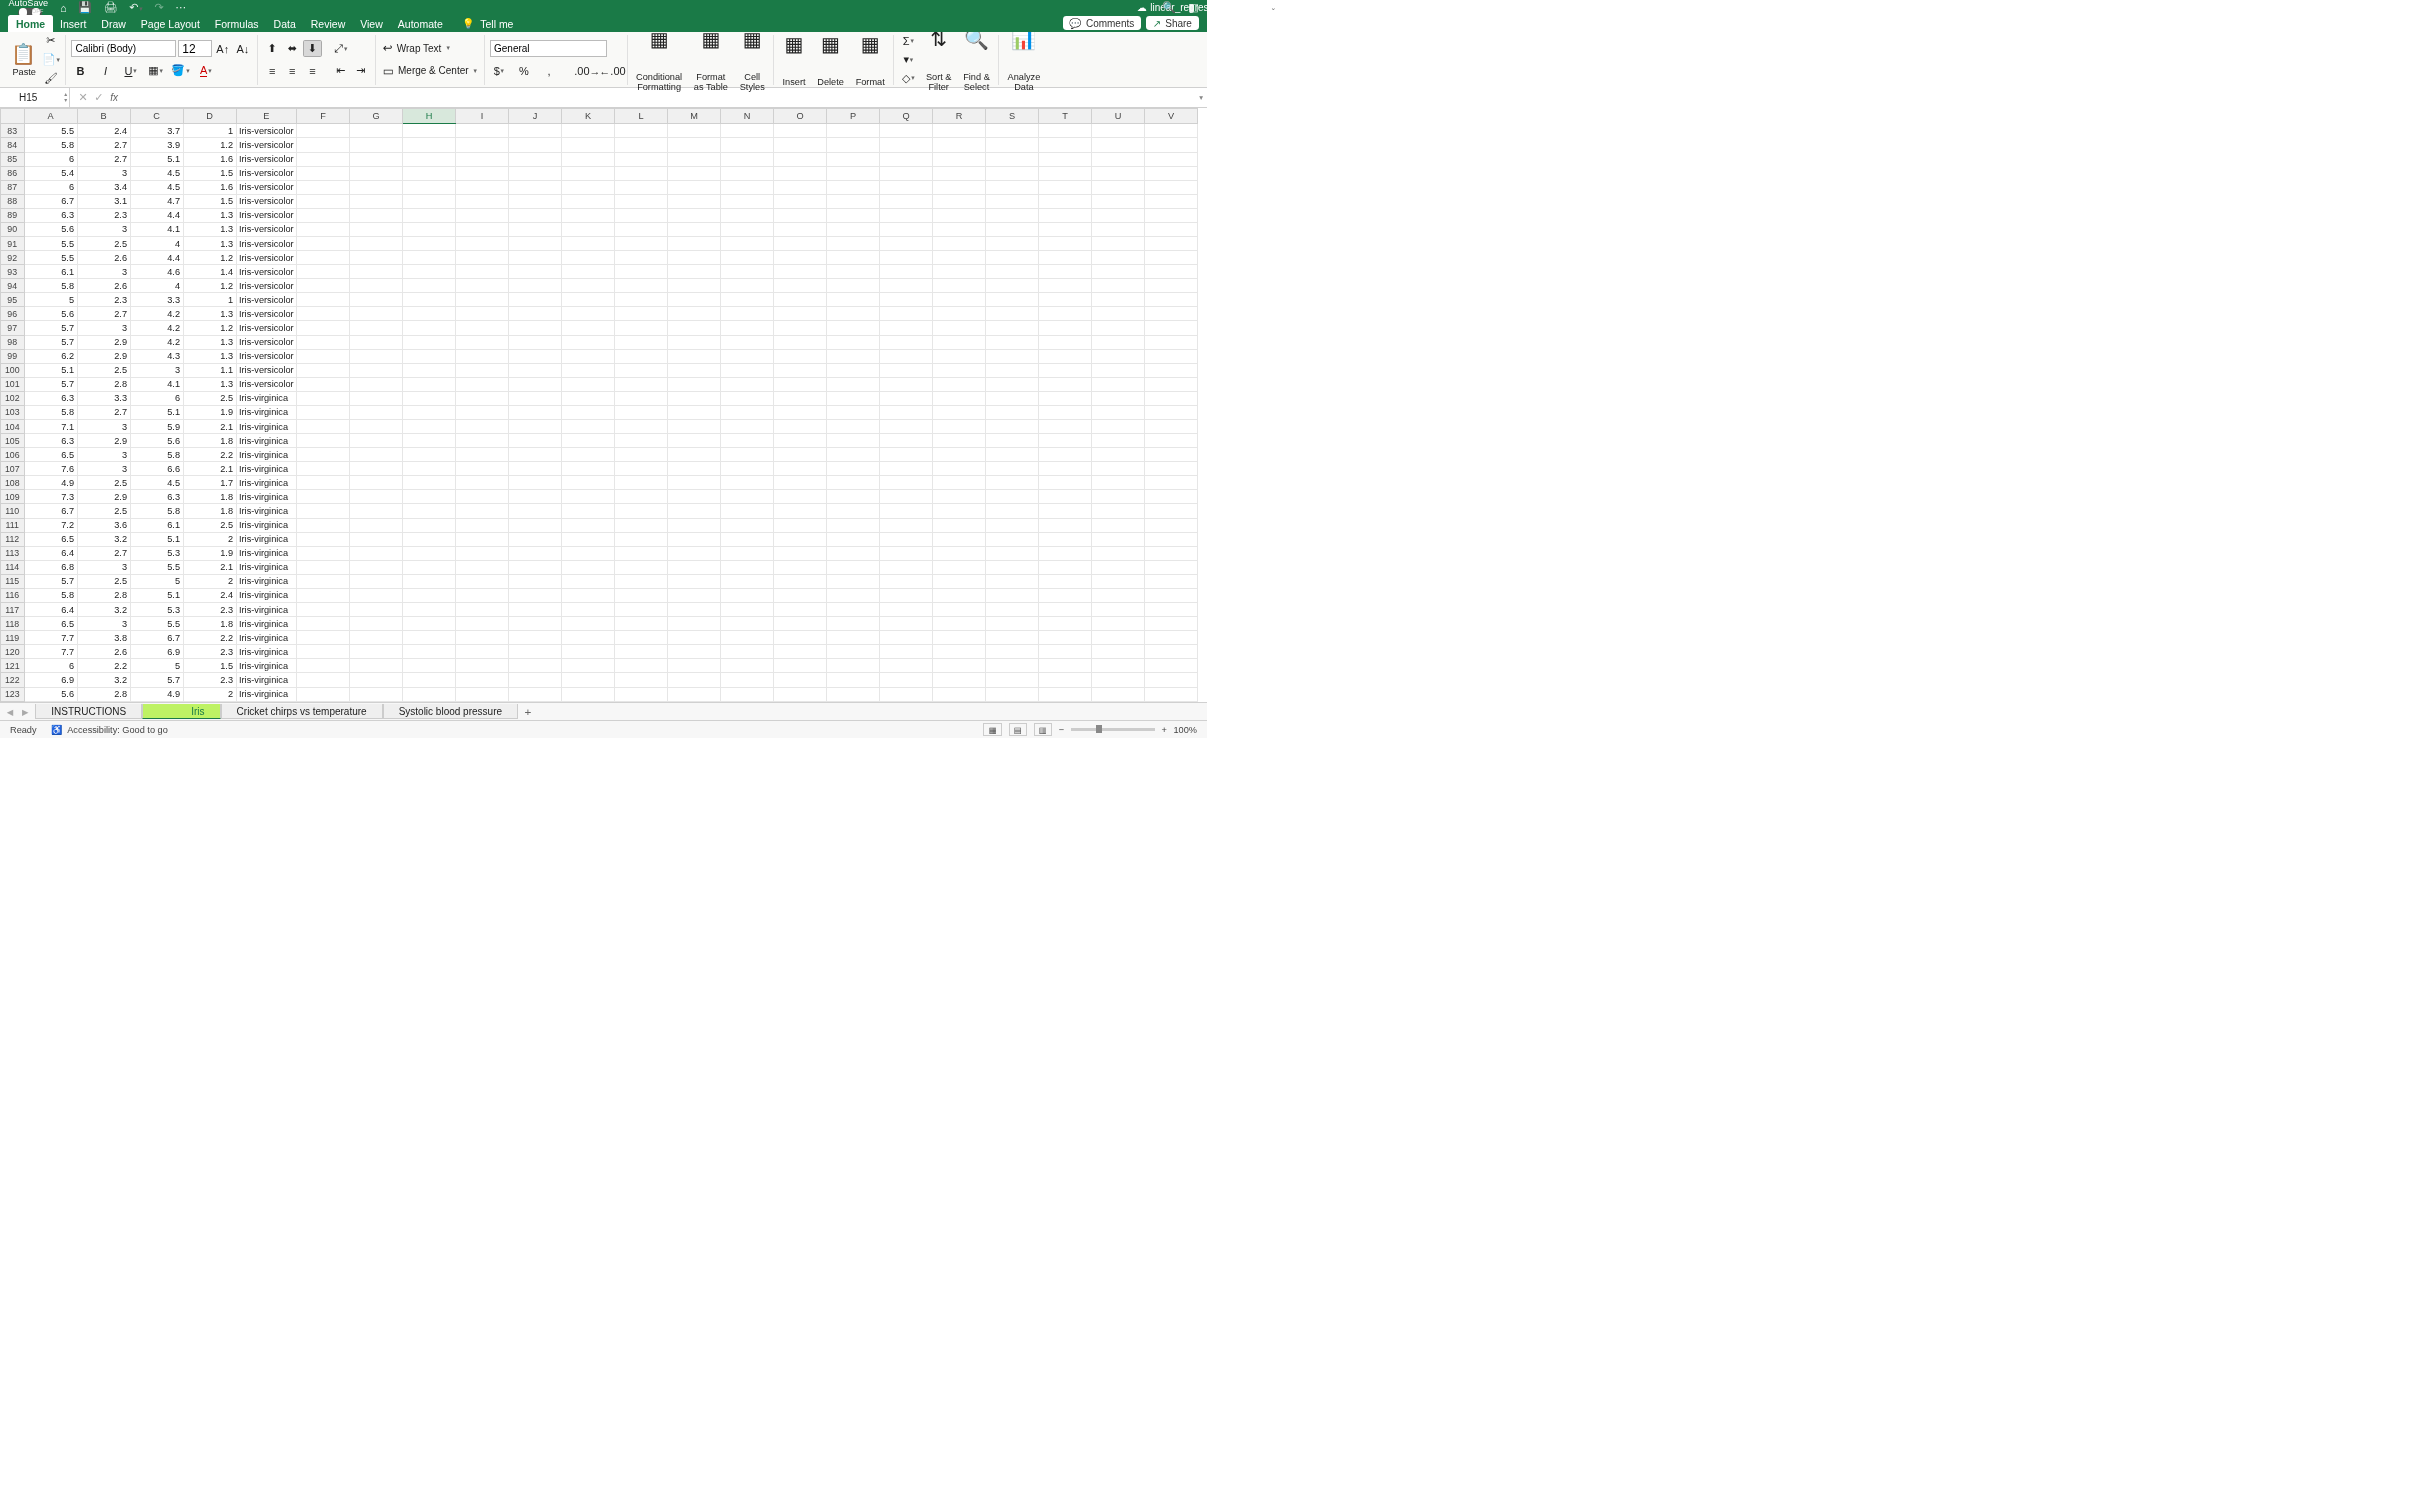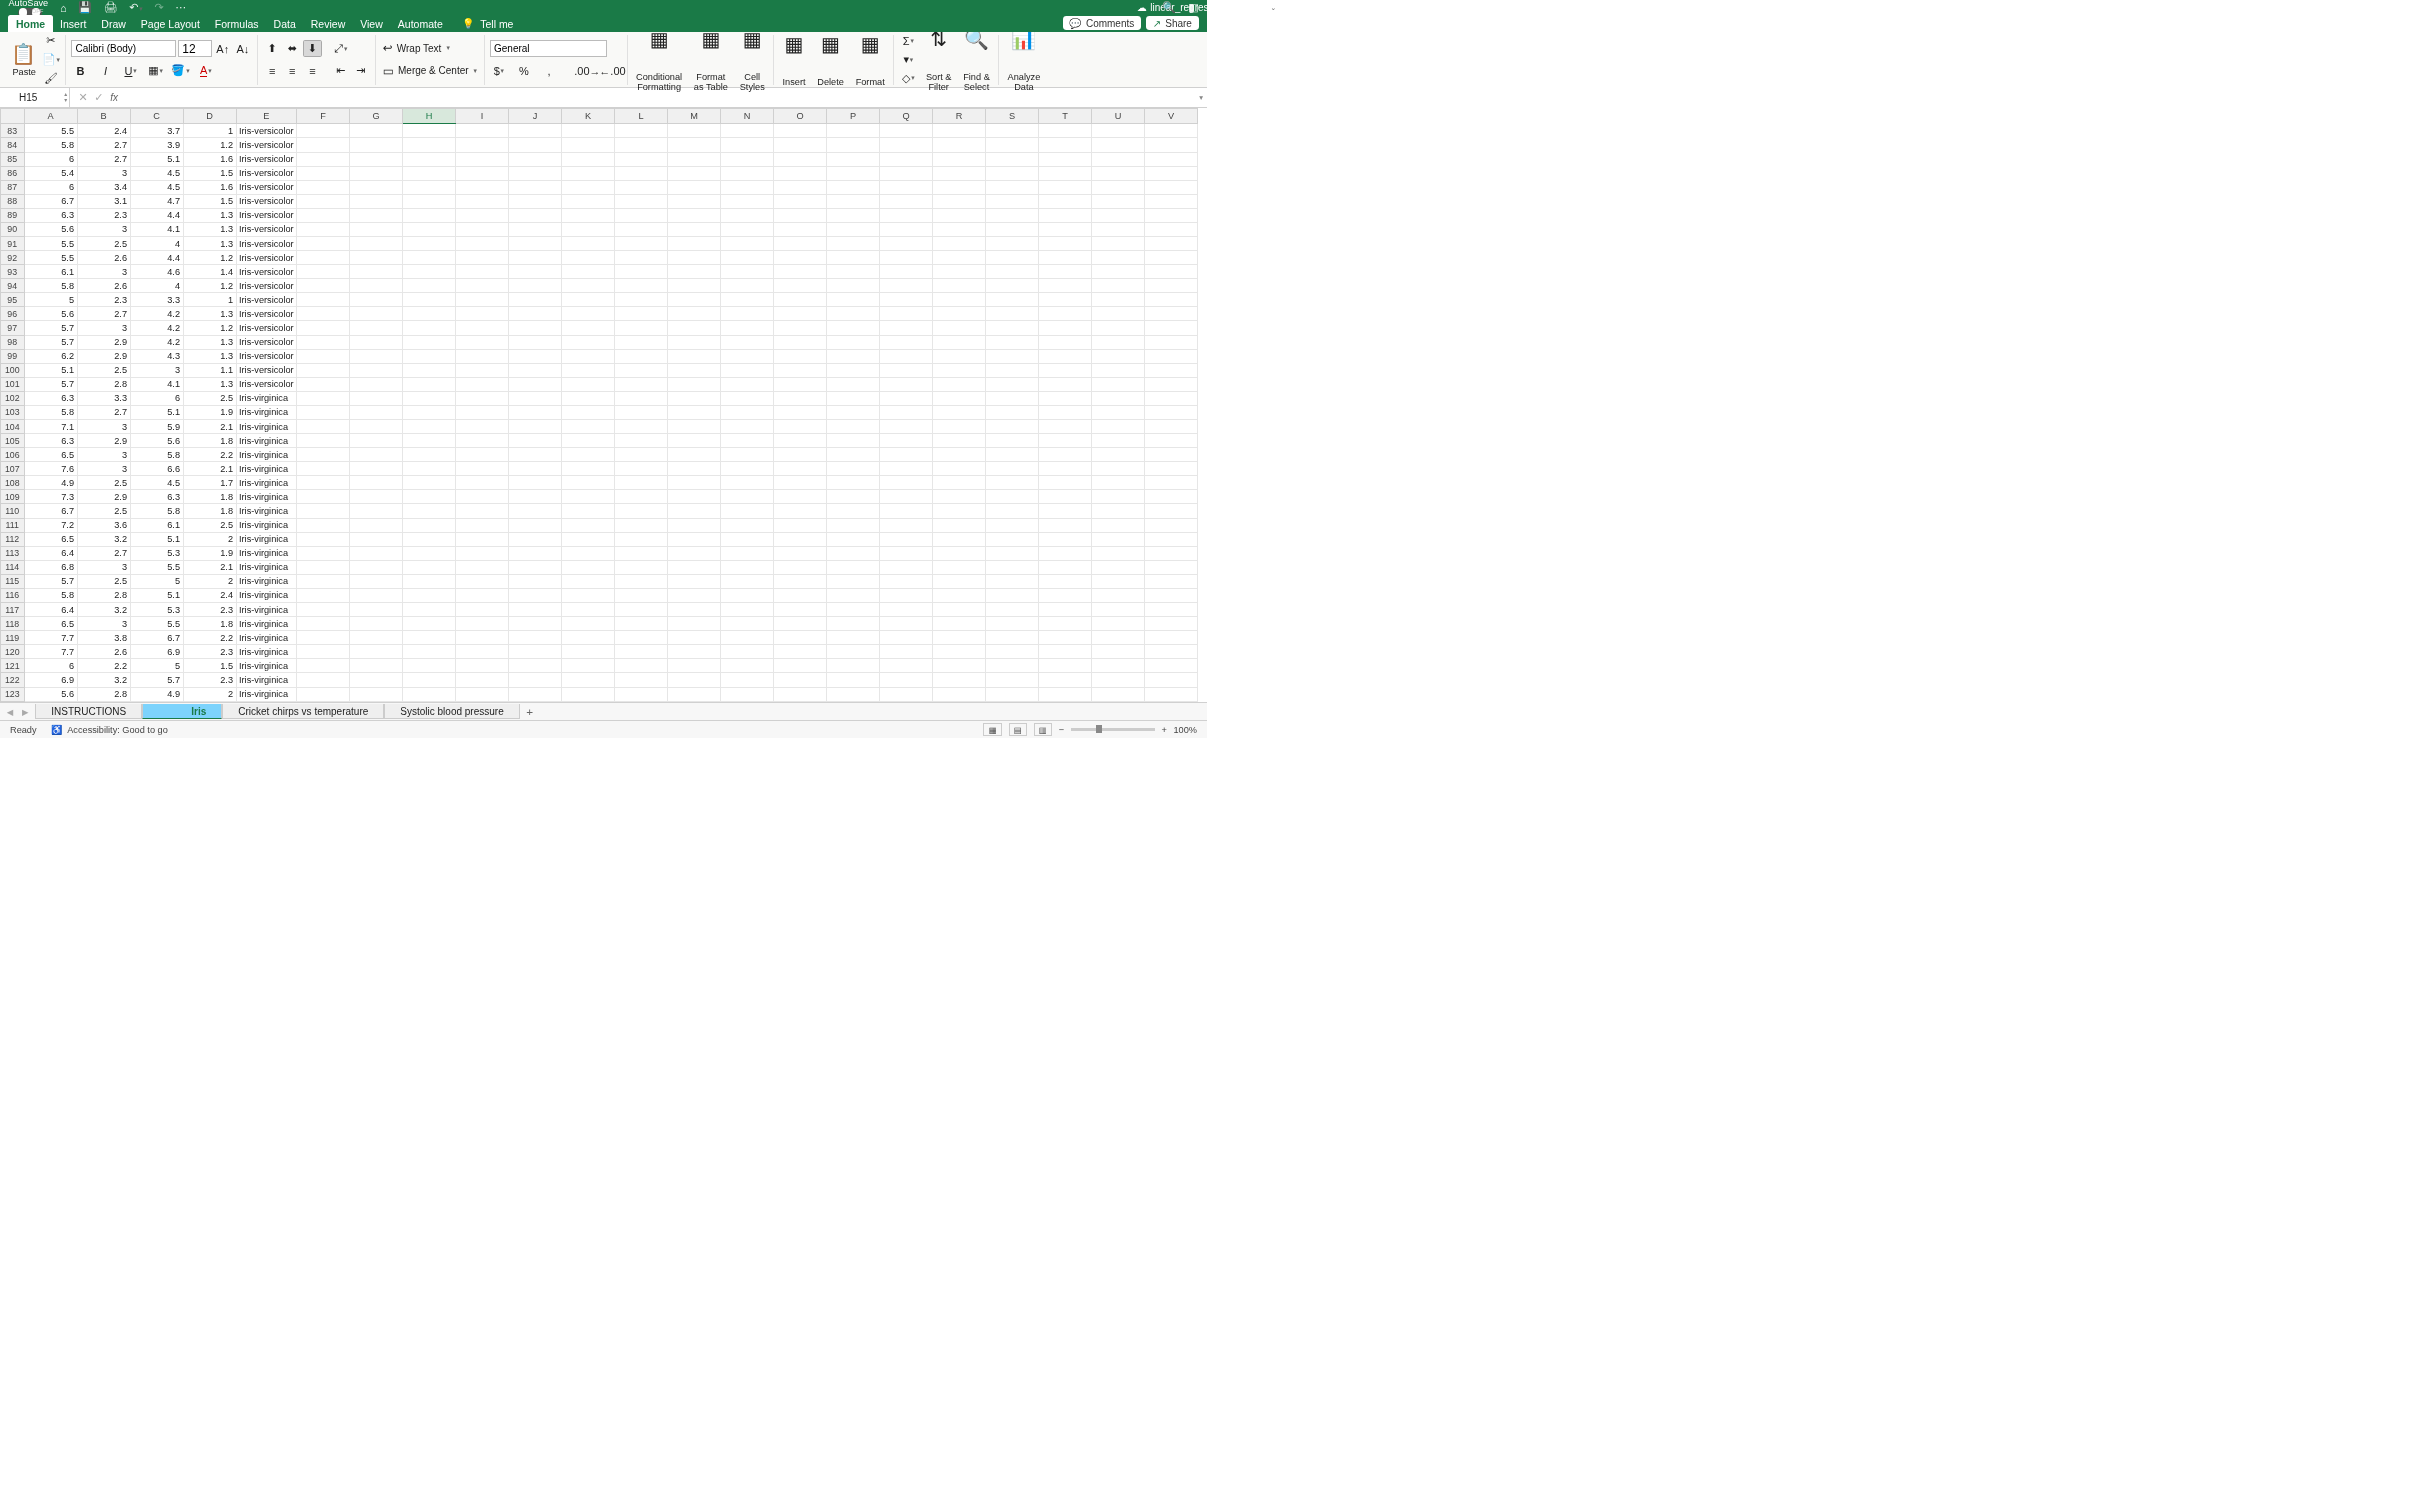--- a/index.html
+++ b/index.html
@@ -64,21 +64,21 @@
   .grid td.cell.txt { text-align: left; }
   .colA { width: 53px; } .colB { width: 53px; } .colC { width: 53px; } .colD { width: 53px; }
   .colE { width: 53px; }
   .colO { width: 53px; }
   
   
   .sheets { height: 18.4px; border-top: 0.8px solid #d0d0d0; background: #f7f7f7; display: flex; align-items: center; }
   .sheet-nav { display: flex; gap: 1.7px; padding: 0 3.4px; color: #aaa; }
   .sheet-nav span { width: 13.4px; text-align: center; cursor: pointer; font-size: 8.4px; }
   .sheet-tab { border: 0.8px solid #ccc; border-top: none; padding: 1.7px 15px; font-size: 10px; cursor: pointer; background: #efefef; }
-  .sheet-tab.active { background: #7dd3fc; color: #1a7a47; font-weight: 700; border-bottom: 1.7px solid #1a7a47; padding-left: 48px; }
+  .sheet-tab.active { background: #bef264; color: #1a7a47; font-weight: 400; border-bottom: 1.7px solid #1a7a47; padding-left: 48px; }
   .sheet-add { width: 20px; text-align: center; color: #666; cursor: pointer; font-size: 11.7px; }
   
   
   .status { height: 17.6px; background: #f7f7f7; border-top: 0.8px solid #d0d0d0; display: flex; align-items: center; padding: 0 10px; font-size: 9.2px; color: #444; }
   .status-right { margin-left: auto; display: flex; align-items: center; gap: 6.7px; }
   .view-btn { width: 18.4px; height: 13.4px; border: 0.8px solid #ccc; display: flex; align-items: center; justify-content: center; font-size: 8.4px; cursor: pointer; }
   .zoom-slider { width: 84px; height: 2.5px; background: #ccc; position: relative; }
   .zoom-slider .handle { position: absolute; width: 6.7px; height: 8.4px; background: #888; top: -3.4px; left: 25px; }
   .acc { display: flex; align-items: center; gap: 4.2px; margin-left: 15px; }
 </style>

